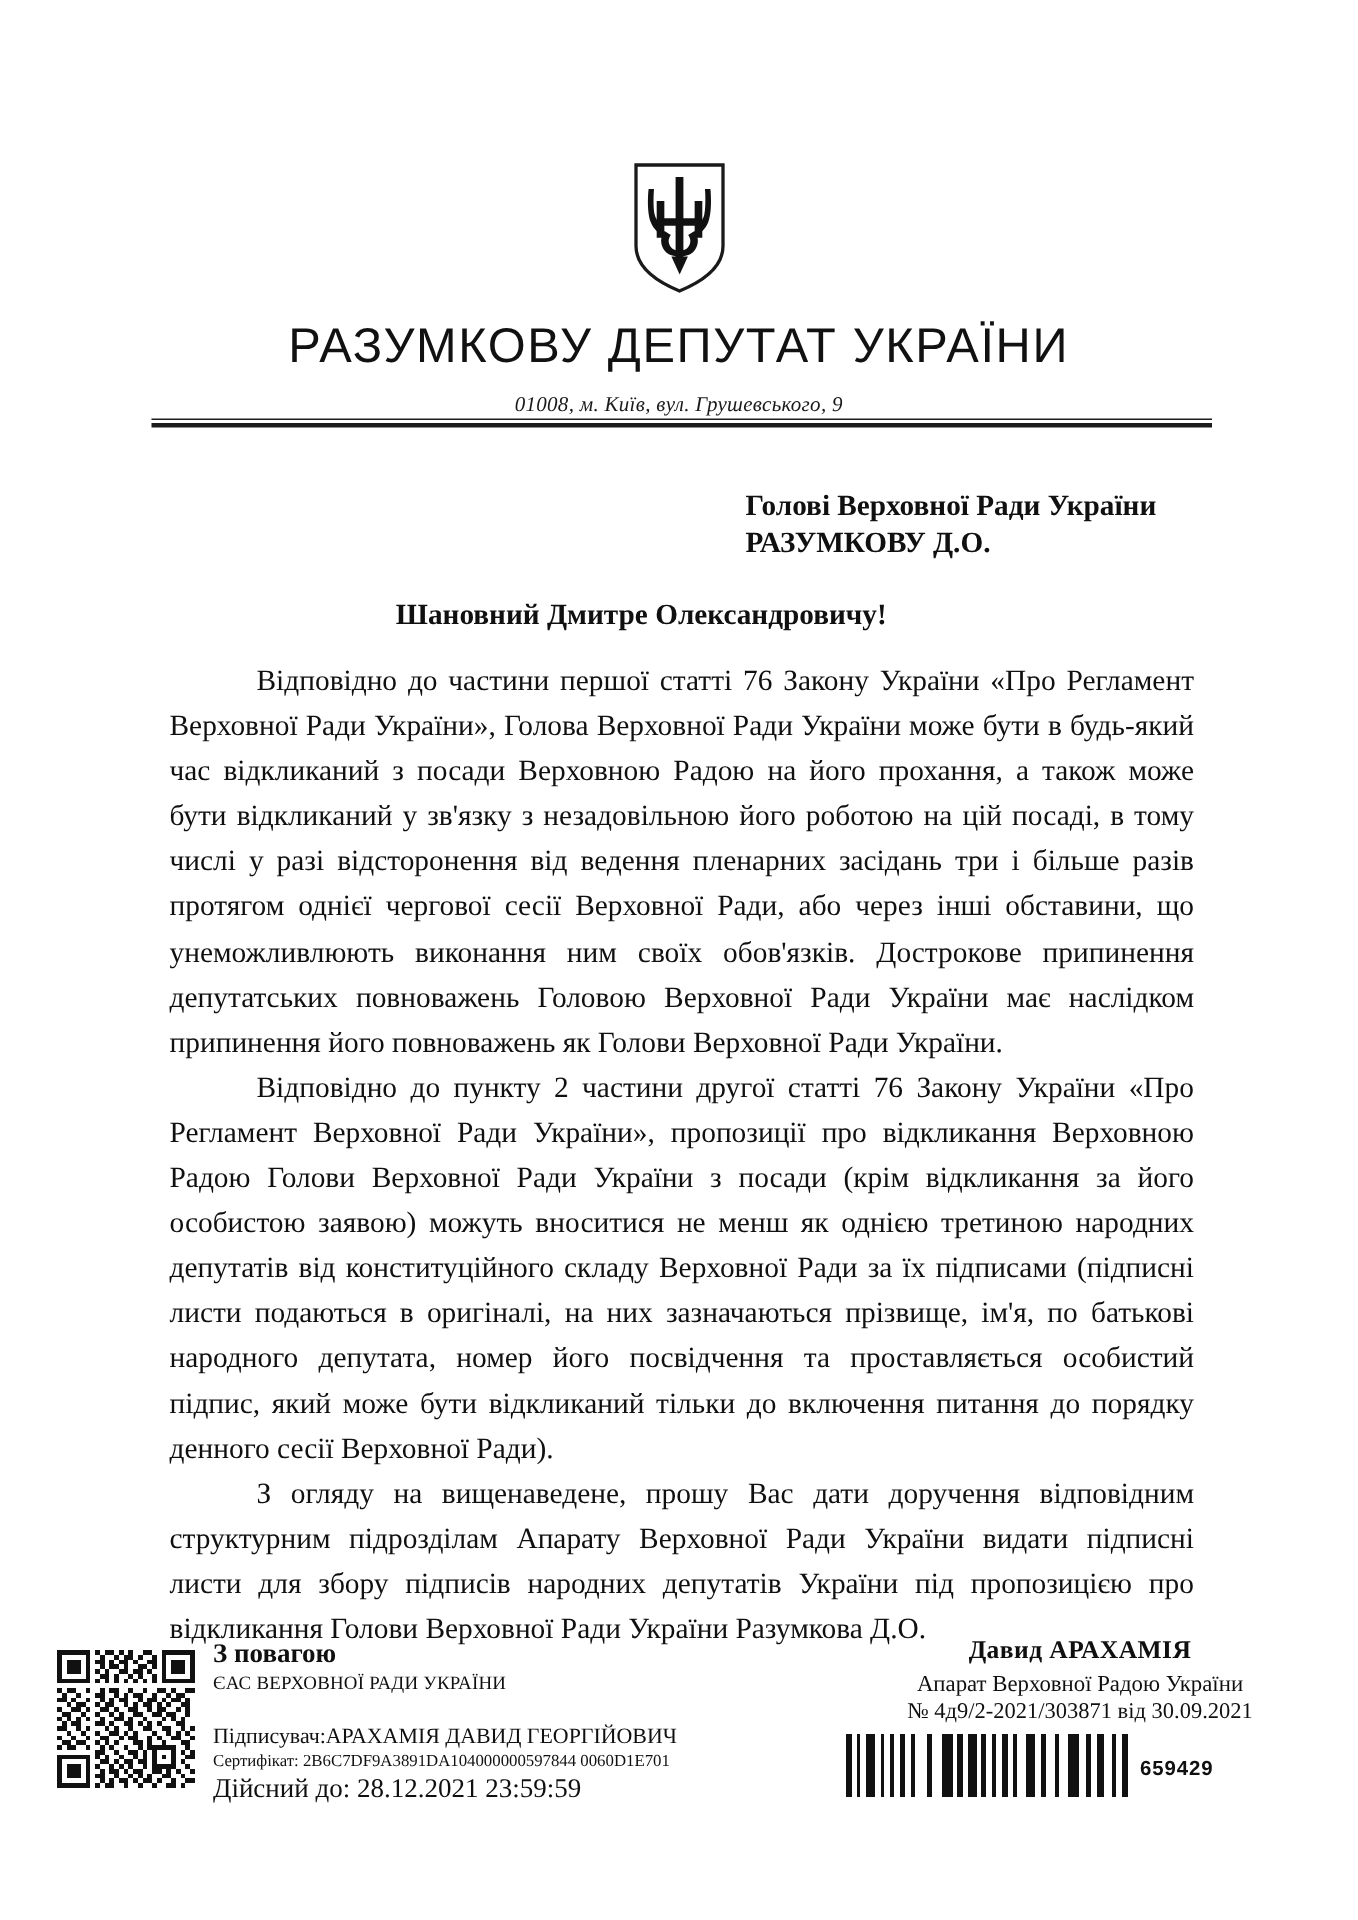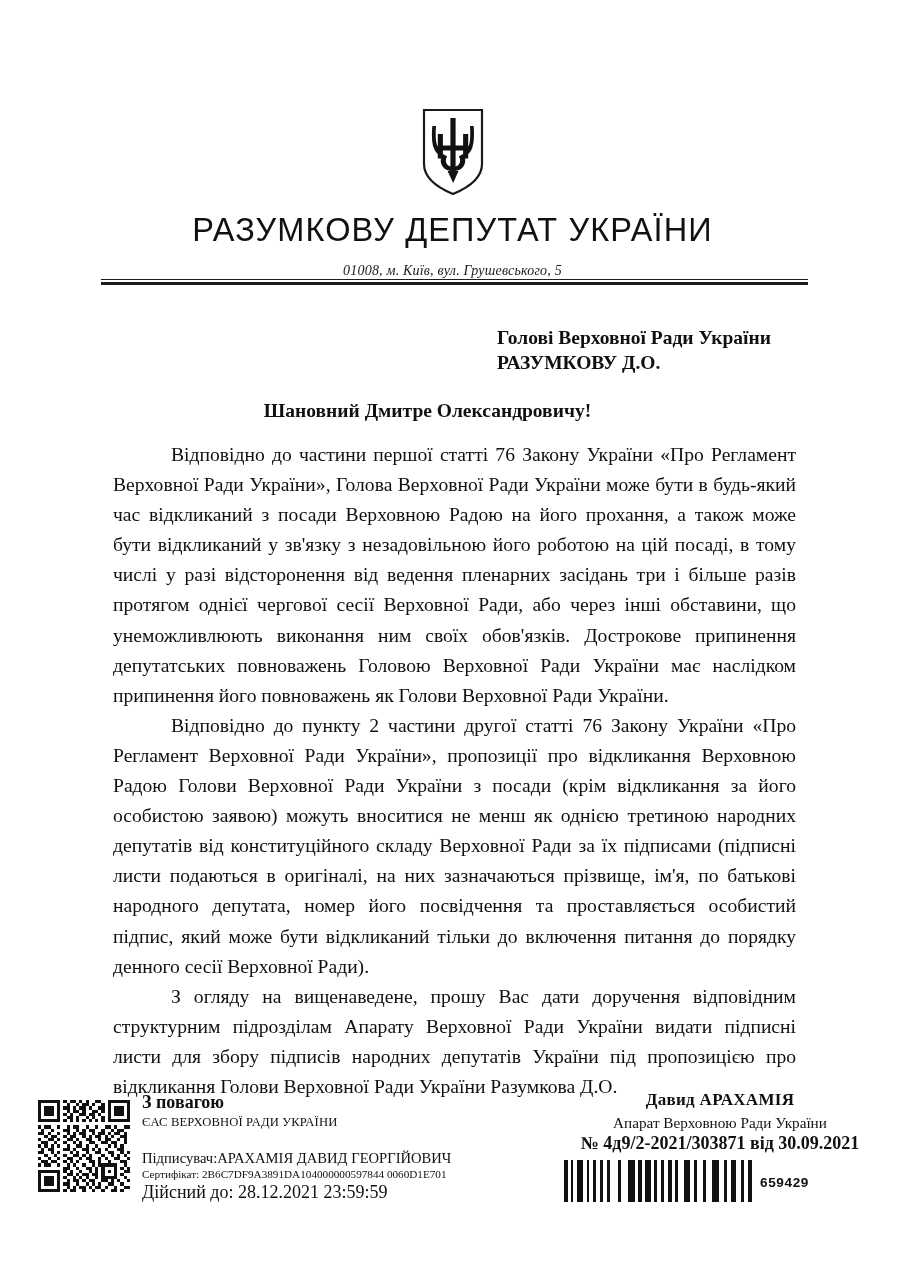--- a/index.html
+++ b/index.html
@@ -176,24 +176,23 @@
     font-size: 17px;
     letter-spacing: 0.3px;
     white-space: nowrap;
   }
   .author-org {
     font-size: 15.2px;
     margin-top: 4px;
     white-space: nowrap;
   }
   .doc-number {
-    font-size: 18px;
+    font-size: 15px;
     margin-top: 1px;
     white-space: nowrap;
-    font-weight: bold;
   }
   .barcode-wrap {
     margin-top: 6px;
     display: flex;
     align-items: center;
   }
   .barcode {
     display: block;
   }
   .barcode-number {
@@ -231,21 +230,21 @@
 
           <path d="M22 46 c-3 4 -3 9 0 13 c2 2.6 5.2 4 10 4 c4.8 0 8 -1.4 10 -4 c3 -4 3 -9 0 -13
                    l-4.2 2.6 c1.9 2.6 1.9 5.6 0 8 c-1.3 1.7 -3.3 2.4 -5.8 2.4 c-2.5 0 -4.5 -0.7 -5.8 -2.4
                    c-1.9 -2.4 -1.9 -5.4 0 -8 z"></path>
         </g>
       </svg>
     </div>
 
     <div class="org-title">РАЗУМКОВУ ДЕПУТАТ УКРАЇНИ</div>
 
-    <div class="org-address">01008, м. Київ, вул. Грушевського, 5</div>
+    <div class="org-address">01008, м. Київ, вул. Грушевського, 9</div>
   </div>
 
   <div class="rule-wrap">
     <div class="rule-thin"></div>
     <div class="rule-gap"></div>
     <div class="rule-thick"></div>
   </div>
 
   <div class="addressee">
     <div>Голові Верховної Ради України</div>
@@ -319,21 +318,21 @@
       <div class="regards">З повагою</div>
       <div class="eas-line">ЄАС ВЕРХОВНОЇ РАДИ УКРАЇНИ</div>
       <div class="signer">Підписувач:АРАХАМІЯ ДАВИД ГЕОРГІЙОВИЧ</div>
       <div class="cert">Сертифікат: 2B6C7DF9A3891DA104000000597844 0060D1E701</div>
       <div class="valid">Дійсний до: 28.12.2021 23:59:59</div>
     </div>
   </div>
 
   <div class="sig-right">
     <div class="author-name">Давид АРАХАМІЯ</div>
-    <div class="author-org">Апарат Верховною Ради України</div>
+    <div class="author-org">Апарат Верховної Радою України</div>
     <div class="doc-number">№ 4д9/2-2021/303871 від 30.09.2021</div>
 
     <div class="barcode-wrap">
       <svg class="barcode" width="200" height="42" viewBox="0 0 200 42" shape-rendering="crispEdges" aria-hidden="true">
         <rect width="200" height="42" fill="#ffffff"></rect>
         <g fill="#111111">
           <rect x="4" y="0" width="4" height="42"></rect>
           <rect x="11" y="0" width="2" height="42"></rect>
           <rect x="17" y="0" width="6" height="42"></rect>
           <rect x="27" y="0" width="2" height="42"></rect>

